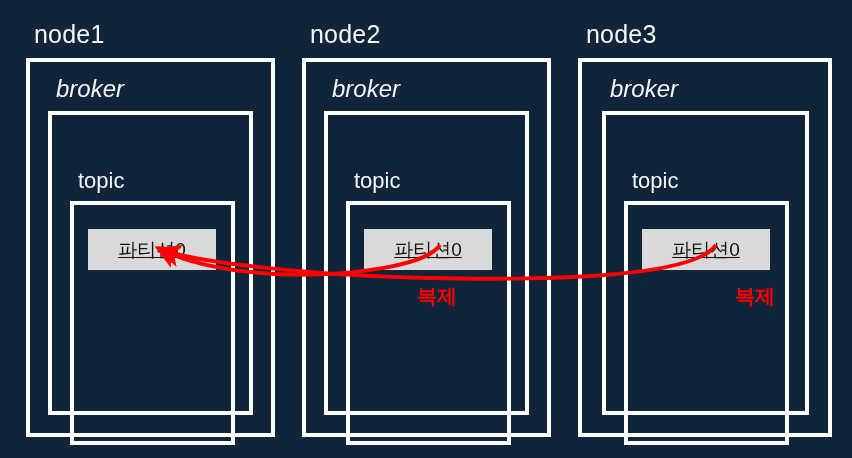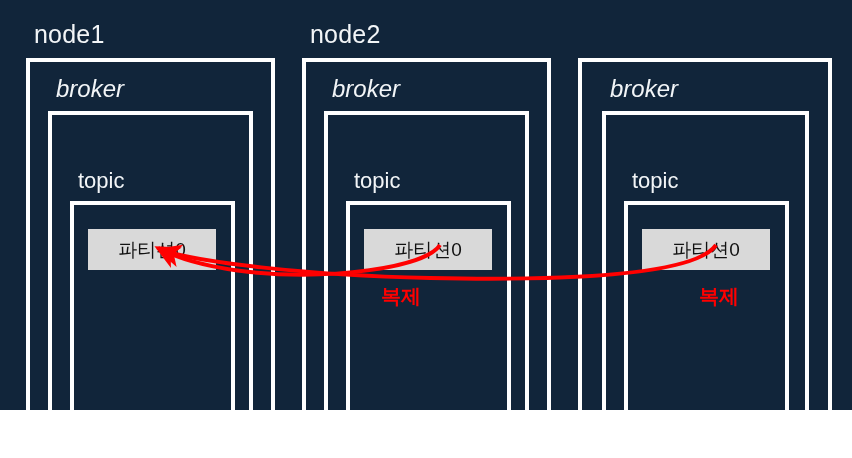--- a/index.html
+++ b/index.html
@@ -8,21 +8,21 @@
   }
   body {
     width: 852px;
     height: 458px;
     overflow: hidden;
     font-family: "Liberation Sans", sans-serif;
   }
   #canvas {
     position: relative;
     width: 852px;
-    height: 410px;
+    height: 458px;
     background: #11253a;
   }
 
   
   .node {
     position: absolute;
     box-sizing: border-box;
   }
   .node-label {
     position: absolute;
@@ -94,37 +94,39 @@
   
   .partition {
     position: absolute;
     background: #d9d9d9;
     color: #111111;
     font-size: 19px;
     display: flex;
     align-items: center;
     justify-content: center;
     box-sizing: border-box;
+    text-decoration: underline;
   }
 
   
   #arrows {
     position: absolute;
     left: 0;
     top: 0;
     width: 852px;
     height: 458px;
     pointer-events: none;
   }
   .repl-label {
     position: absolute;
     color: #ff0000;
     font-size: 20px;
     font-weight: bold;
     white-space: nowrap;
+    margin-left: 36px;
   }
 </style>
 </head>
 <body>
 
 <div id="canvas">
 
   <div class="node" style="left:26px; top:58px; width:249px; height:379px;">
     <div class="node-label">node1</div>
     <div class="node-box"></div>
@@ -153,20 +155,21 @@
       <div class="topic" style="left:22px; top:51px; width:165px; height:244px;">
         <div class="topic-label">topic</div>
         <div class="topic-box"></div>
 
         <div class="partition" style="left:18px; top:28px; width:128px; height:41px;">파티션0</div>
       </div>
     </div>
   </div>
 
   <div class="node" style="left:578px; top:58px; width:254px; height:379px;">
+    <div class="node-label">node3</div>
     <div class="node-box"></div>
 
     <div class="broker" style="left:24px; top:53px; width:207px; height:304px;">
       <div class="broker-label">broker</div>
       <div class="broker-box"></div>
 
       <div class="topic" style="left:22px; top:51px; width:165px; height:244px;">
         <div class="topic-label">topic</div>
         <div class="topic-box"></div>
 

